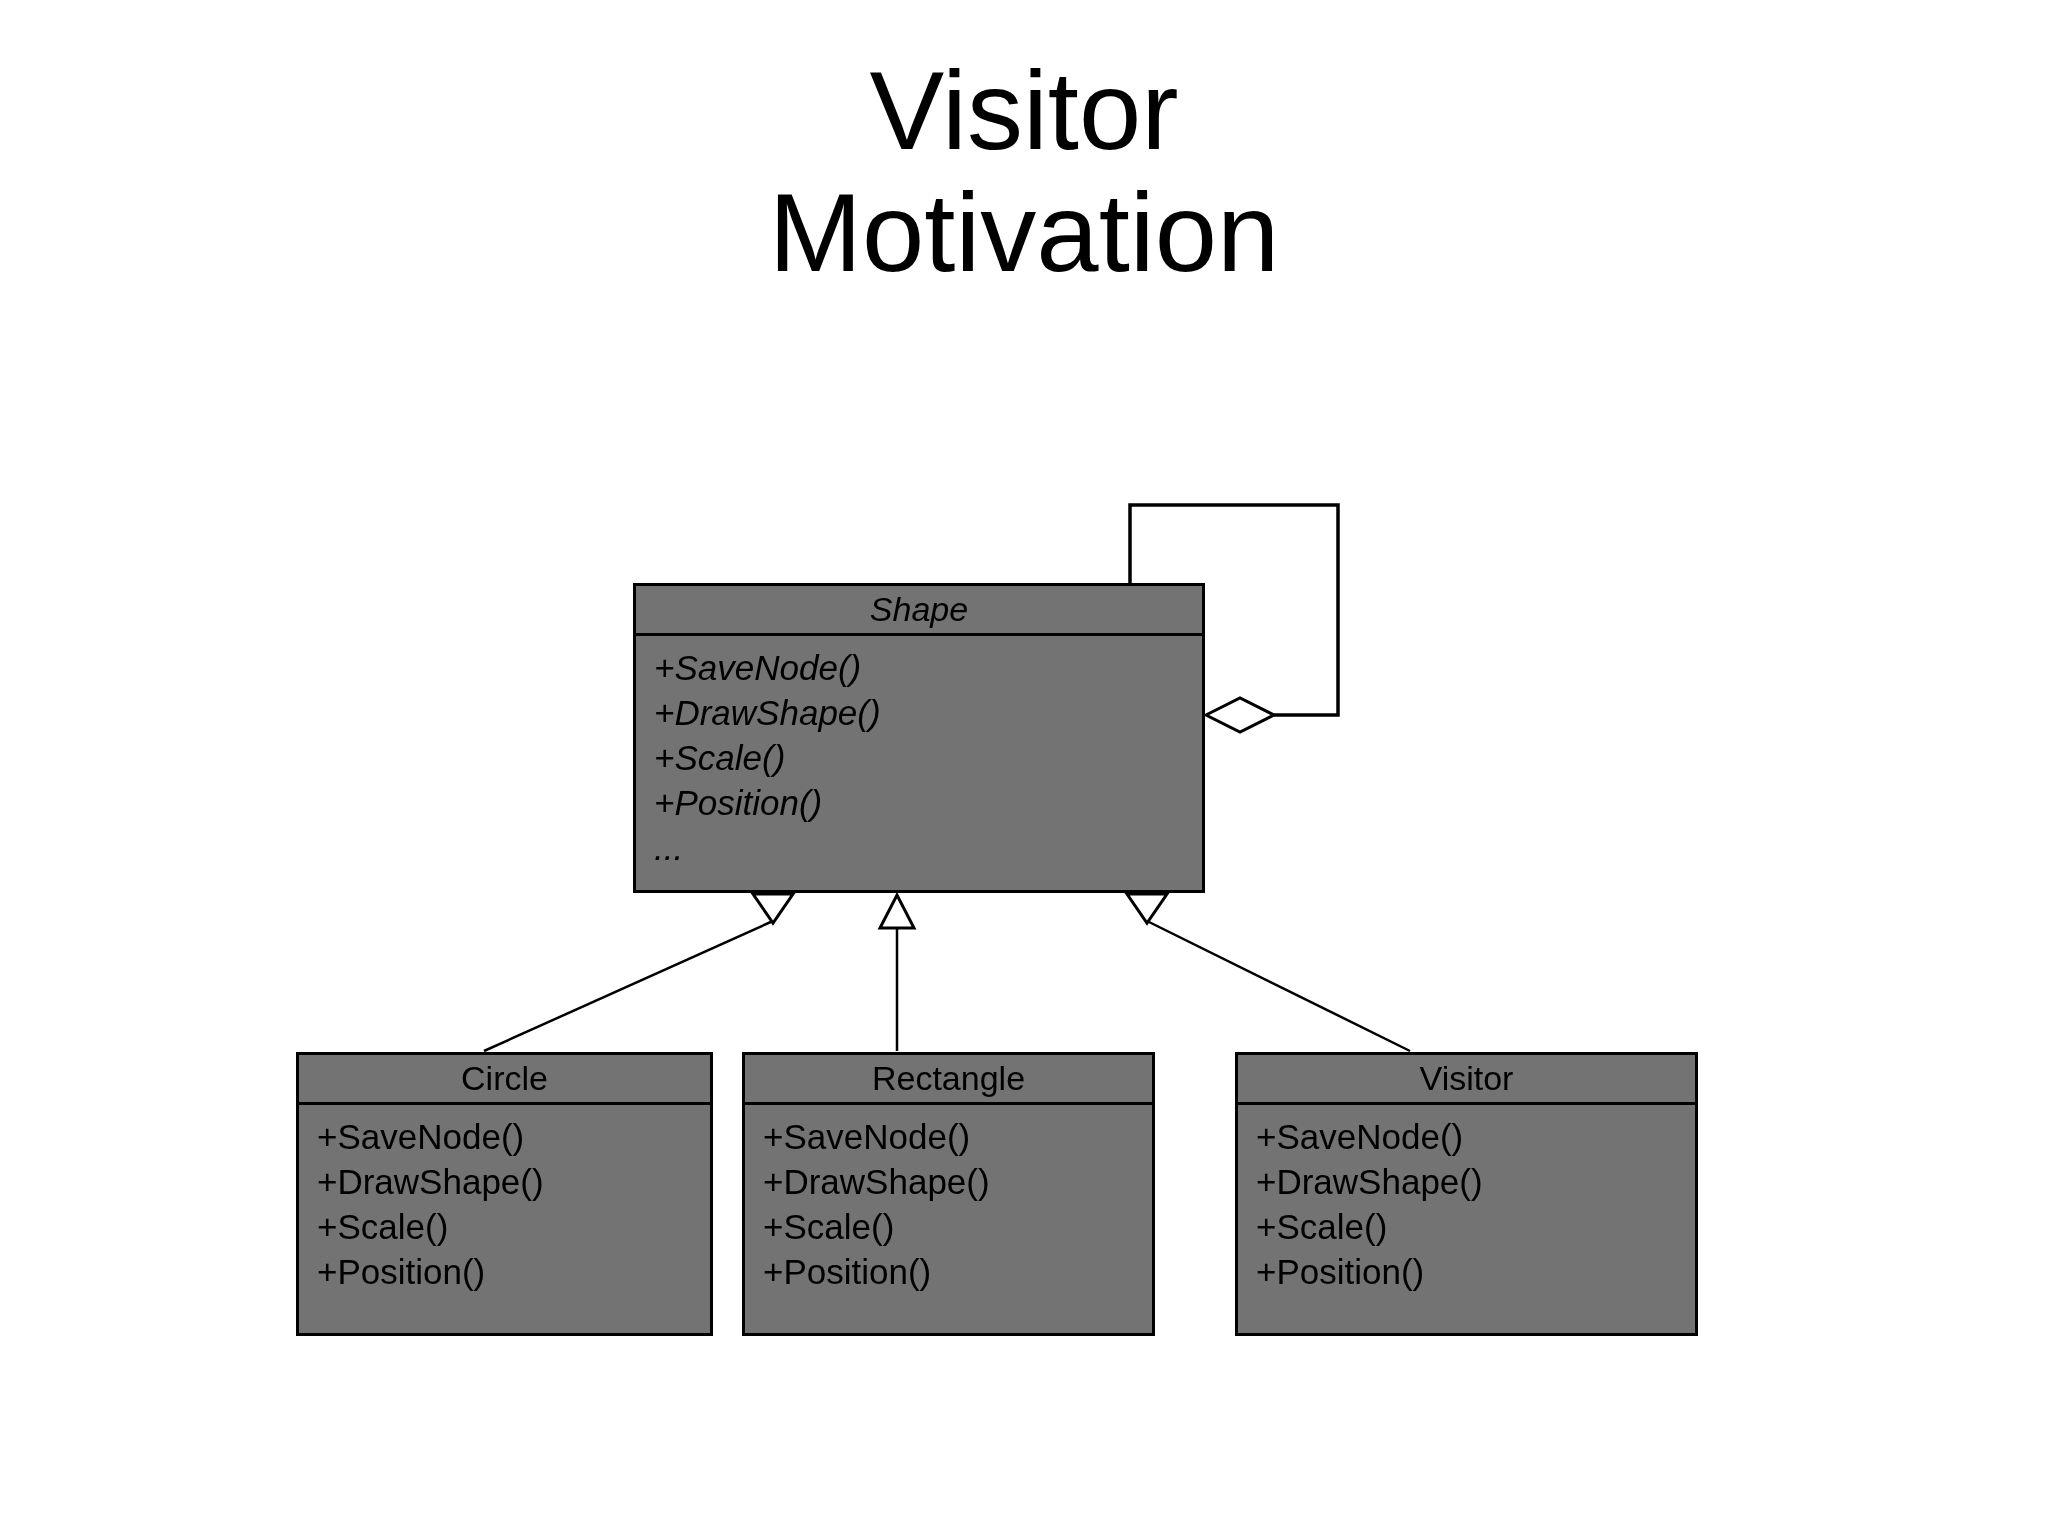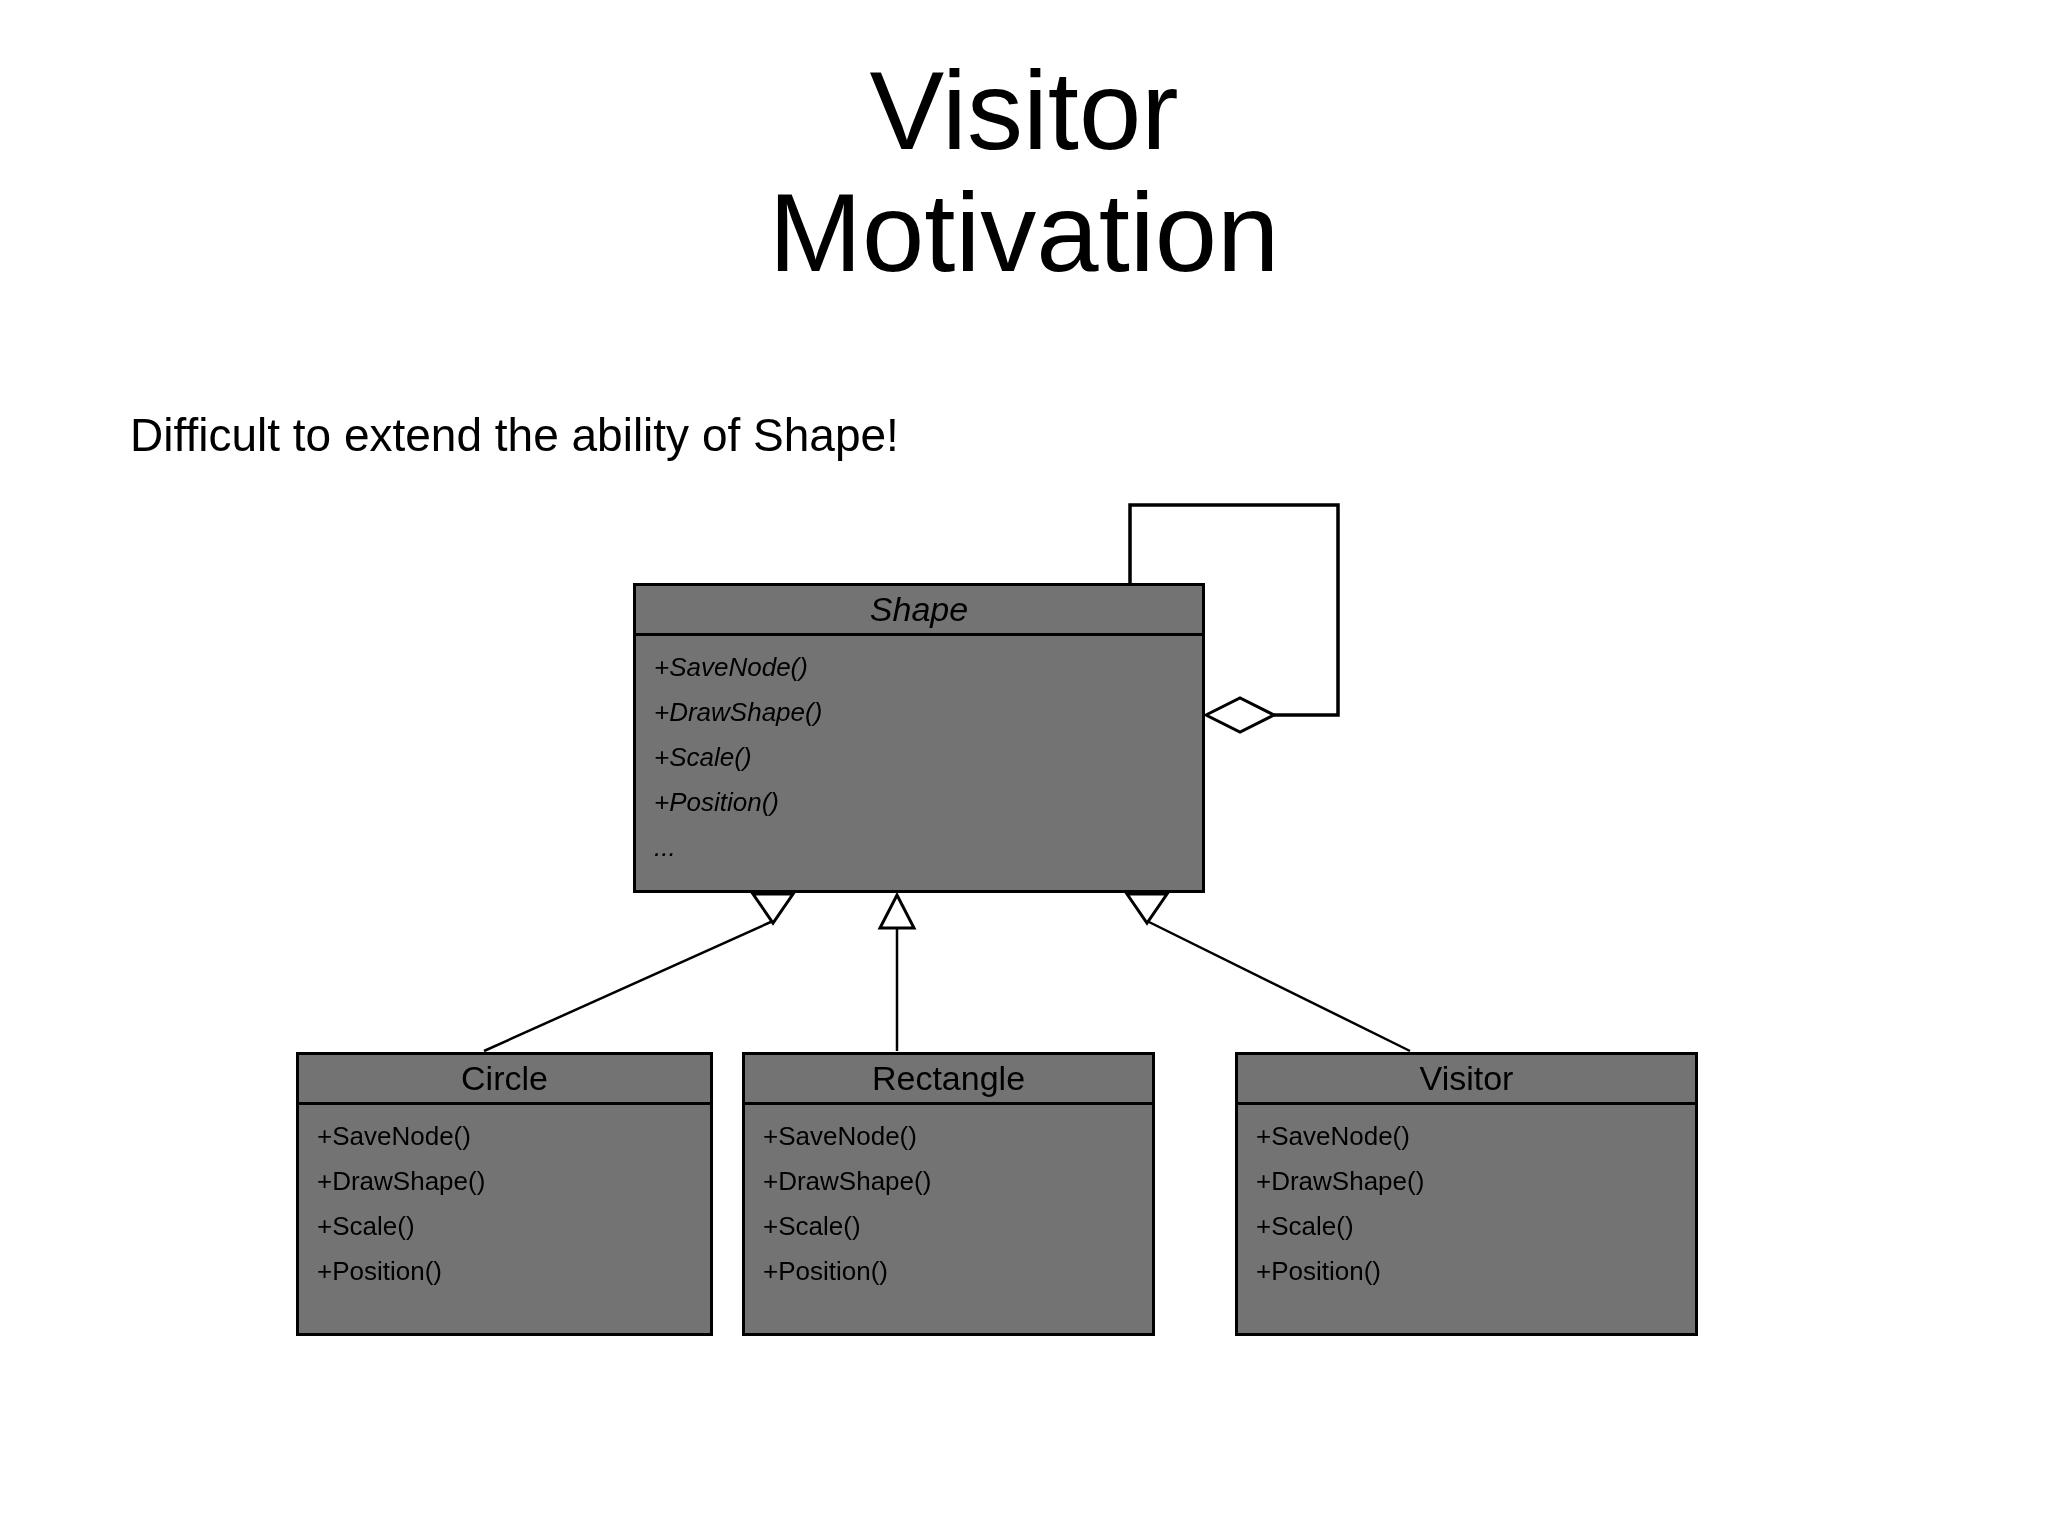--- a/index.html
+++ b/index.html
@@ -53,21 +53,21 @@
     box-sizing: border-box;
     height: 50px;
     line-height: 47px;
     border-bottom: 3px solid #000000;
     text-align: center;
     font-size: 34px;
     color: #000000;
   }
   .class-methods {
     padding: 9px 6px 0 18px;
-    font-size: 26px;
+    font-size: 35px;
     line-height: 45px;
     color: #000000;
   }
   .abstract .class-header,
   .abstract .class-methods {
     font-style: italic;
   }
   
   .box-shape     { left: 633px;  top: 583px;  width: 572px; height: 310px; }
   .box-circle    { left: 272px;  top: 1052px; width: 417px; height: 284px; margin-left: 24px; }
@@ -77,21 +77,20 @@
 </head>
 <body>
 
 <div class="slide">
 
   <div class="title">
     <div>Visitor</div>
     <div>Motivation</div>
   </div>
 
-  <div class="subtitle">Difficult to extend the ability of Shape!</div>
 
   <svg class="connectors" viewBox="0 0 2048 1535" xmlns="http://www.w3.org/2000/svg">
 
     <polyline points="1130,583 1130,505 1338,505 1338,715 1274,715" fill="none" stroke="#000000" stroke-width="3.5"></polyline>
     <polygon points="1206,715 1240,698 1274,715 1240,732" fill="#ffffff" stroke="#000000" stroke-width="3"></polygon>
 
     <line x1="773" y1="921" x2="484" y2="1051" stroke="#000000" stroke-width="2.5"></line>
     <polygon points="753,894 793,894 773,923" fill="#ffffff" stroke="#000000" stroke-width="3"></polygon>
 
     <line x1="897" y1="926" x2="897" y2="1051" stroke="#000000" stroke-width="2.5"></line>

